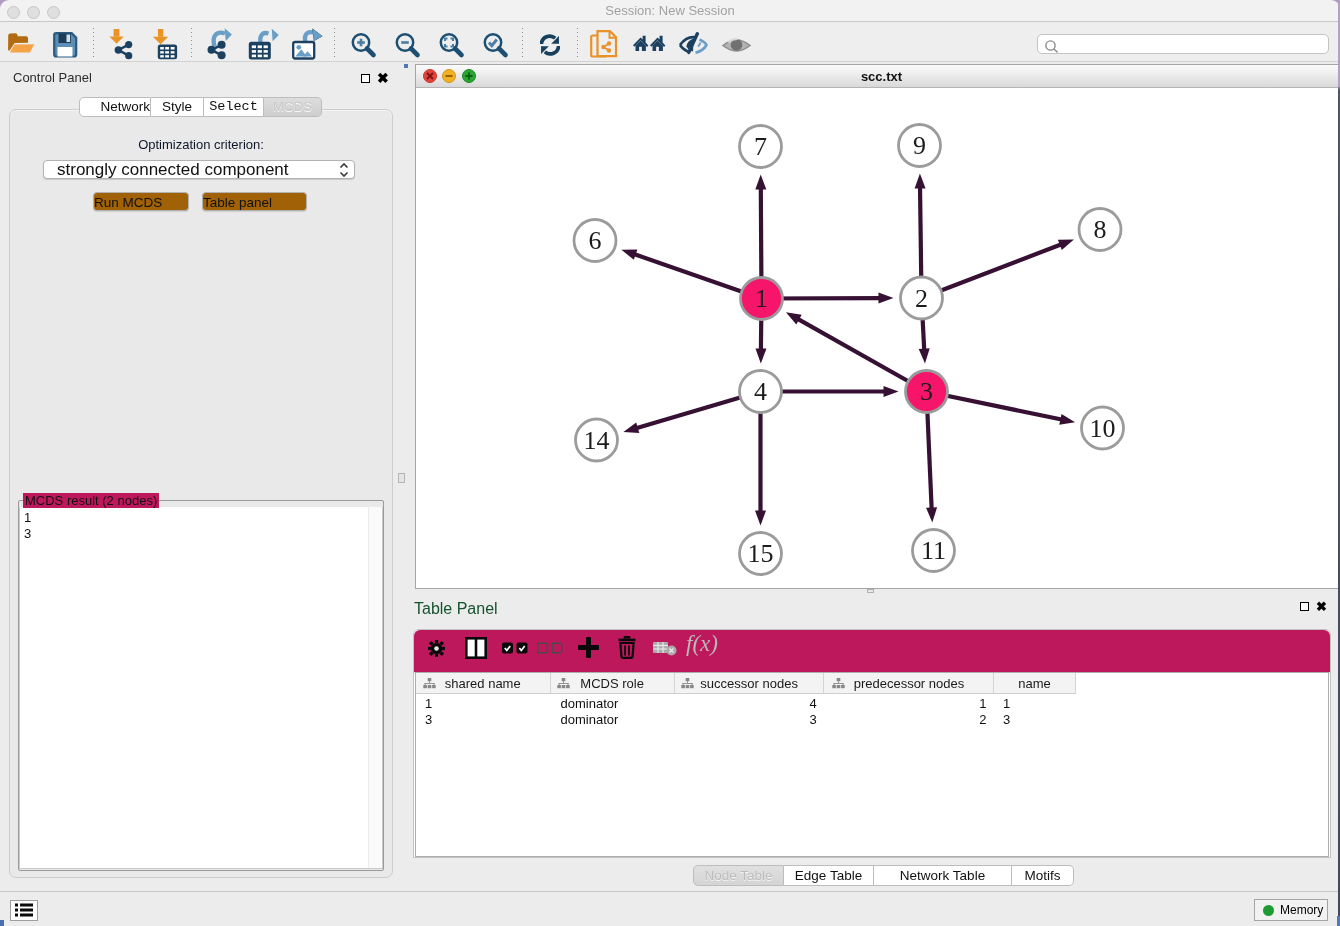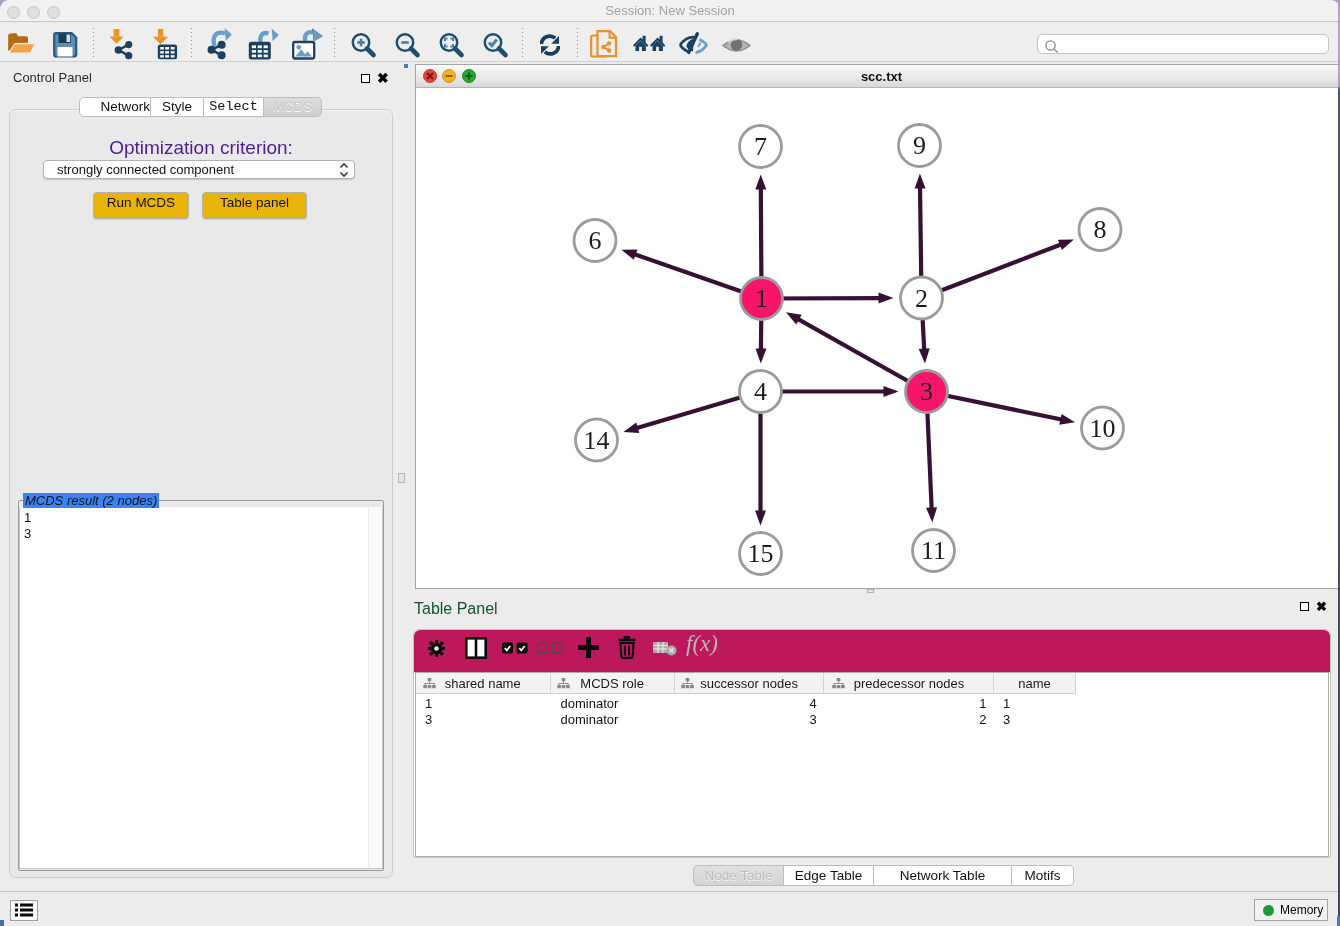--- a/index.html
+++ b/index.html
@@ -18,25 +18,25 @@
 #searchbox { position:absolute; left:1037px; top:34px; width:292px; height:20px; background:#fff; border:1px solid #c3c3c3; border-radius:5px; }
 
 #cp-title { position:absolute; left:13px; top:70px; font-size:13px; color:#2b2b2b; }
 .hdr-sq { position:absolute; width:9px; height:9px; border:1.5px solid #000; background:#fff; }
 #cp-panel { position:absolute; left:9px; top:109px; width:384px; height:769px; background:#e9e9e9; border:1px solid #cdcdcd; border-radius:7px; box-shadow:inset 0 1px 0 #f5f5f5; }
 .tabrow { position:absolute; display:flex; }
 .tab { font-size:13.5px; color:#111; background:#fff; border:1px solid #bdbdbd; border-left:none; padding:0 0; text-align:center; line-height:18px; height:20px; }
 .tab.first { border-left:1px solid #bdbdbd; border-radius:5px 0 0 5px; }
 .tab.last { border-radius:0 5px 5px 0; }
 .tab.sel { background:linear-gradient(#dddddd,#cecece); color:#c9c9c9; text-shadow:0 1px 0 #f8f8f8; }
-#opt-label { position:absolute; left:9px; top:137px; width:384px; text-align:center; font-size:19px; color:#4c1d95; }
-#dropdown { position:absolute; left:43px; top:160px; width:312px; height:19px; background:#fff; border:1px solid #b2b2b2; border-radius:4px; font-size:13px; color:#111; line-height:17px; padding-left:13px; box-shadow:0 1px 1px rgba(0,0,0,.15); }
-.btn { position:absolute; height:27px; background:#eab308; border:1px solid #b2b2b2; border-radius:4px; font-size:13.5px; color:#111; text-align:center; line-height:19px; box-shadow:0 1px 1px rgba(0,0,0,.12); }
+#opt-label { position:absolute; left:9px; top:137px; width:384px; text-align:center; font-size:13px; color:#0f172a; }
+#dropdown { position:absolute; left:43px; top:160px; width:312px; height:19px; background:#fff; border:1px solid #b2b2b2; border-radius:4px; font-size:17px; color:#111; line-height:17px; padding-left:13px; box-shadow:0 1px 1px rgba(0,0,0,.15); }
+.btn { position:absolute; height:19px; background:#a16207; border:1px solid #b2b2b2; border-radius:4px; font-size:13.5px; color:#111; text-align:left; line-height:19px; box-shadow:0 1px 1px rgba(0,0,0,.12); }
 #mcds-group { position:absolute; left:18px; top:500px; width:366px; height:371px; border:1px solid #9a9a9a; border-radius:2px; }
-#mcds-label { position:absolute; left:23px; top:493px; background:#3b82f6; font-size:13px; color:#111; padding:0 2px;font-style:italic; }
+#mcds-label { position:absolute; left:23px; top:493px; background:#be185d; font-size:13px; color:#111; padding:0 2px; }
 #mcds-white { position:absolute; left:19px; top:507px; width:364px; height:362px; background:#fff; border:1px solid #c9c9c9; border-top:none; }
 #mcds-scroll { position:absolute; right:1px; top:0; width:13px; height:100%; background:#fafafa; border-left:1px solid #ececec; }
 
 #frame { position:absolute; left:415px; top:64px; width:933px; height:525px; background:#fff; border:1px solid #a5a5a5; }
 #frame-tb { position:absolute; left:0; top:0; width:100%; height:23px; background:linear-gradient(#fbfbfb,#d9d9d9); border-bottom:1px solid #b5b5b5; }
 #frame-title { position:absolute; top:4px; width:100%; text-align:center; font-size:13px; font-weight:bold; color:#111; }
 .light { position:absolute; top:4px; width:14px; height:14px; border-radius:50%; }
 
 #tp-title { position:absolute; left:414px; top:600px; font-size:16px; color:#14532d; }
 #tp-box { position:absolute; left:413px; top:629px; width:918px; height:229px; background:#fff; border:1px solid #c2c2c2; border-radius:6px 6px 0 0; }

